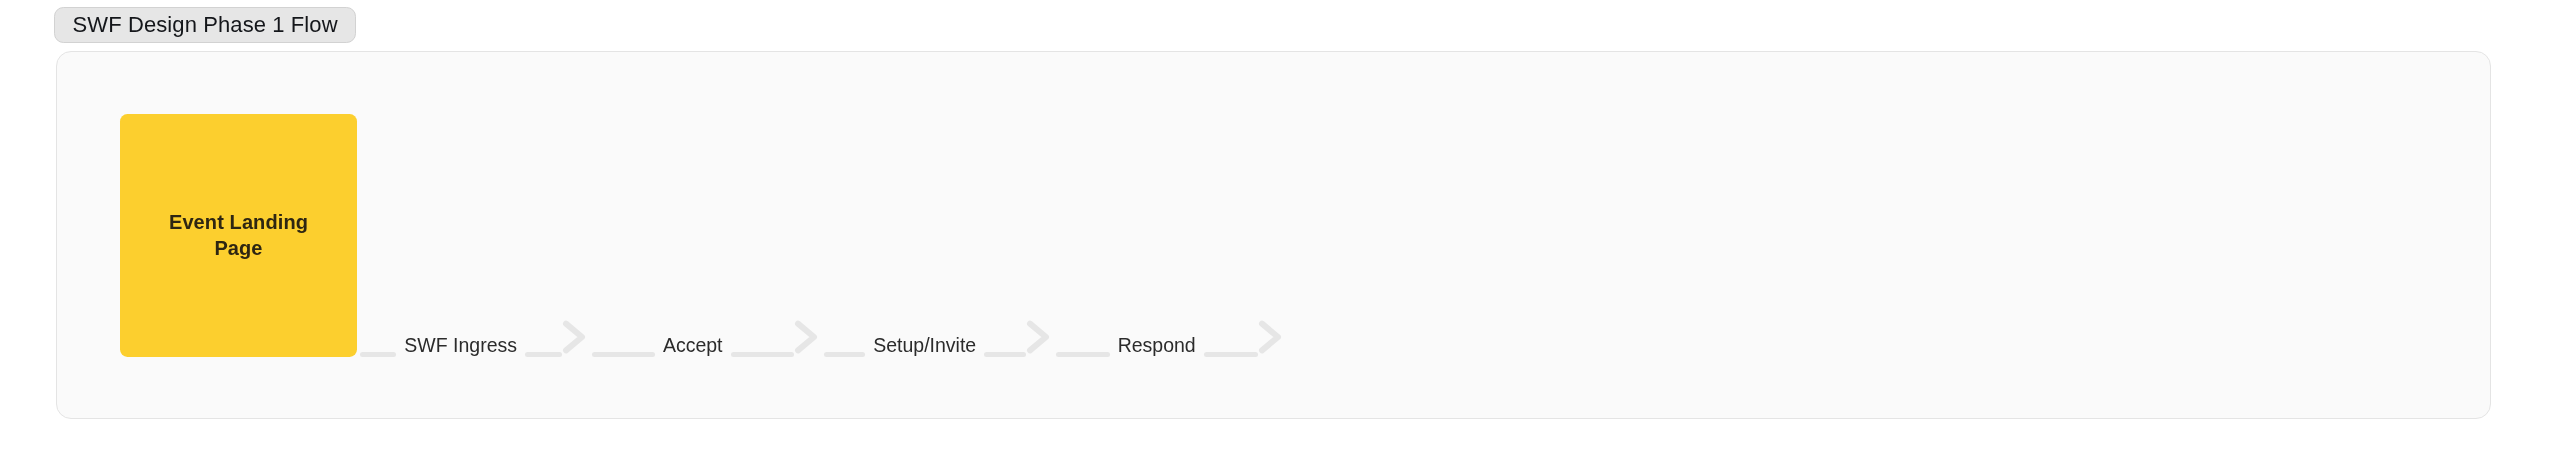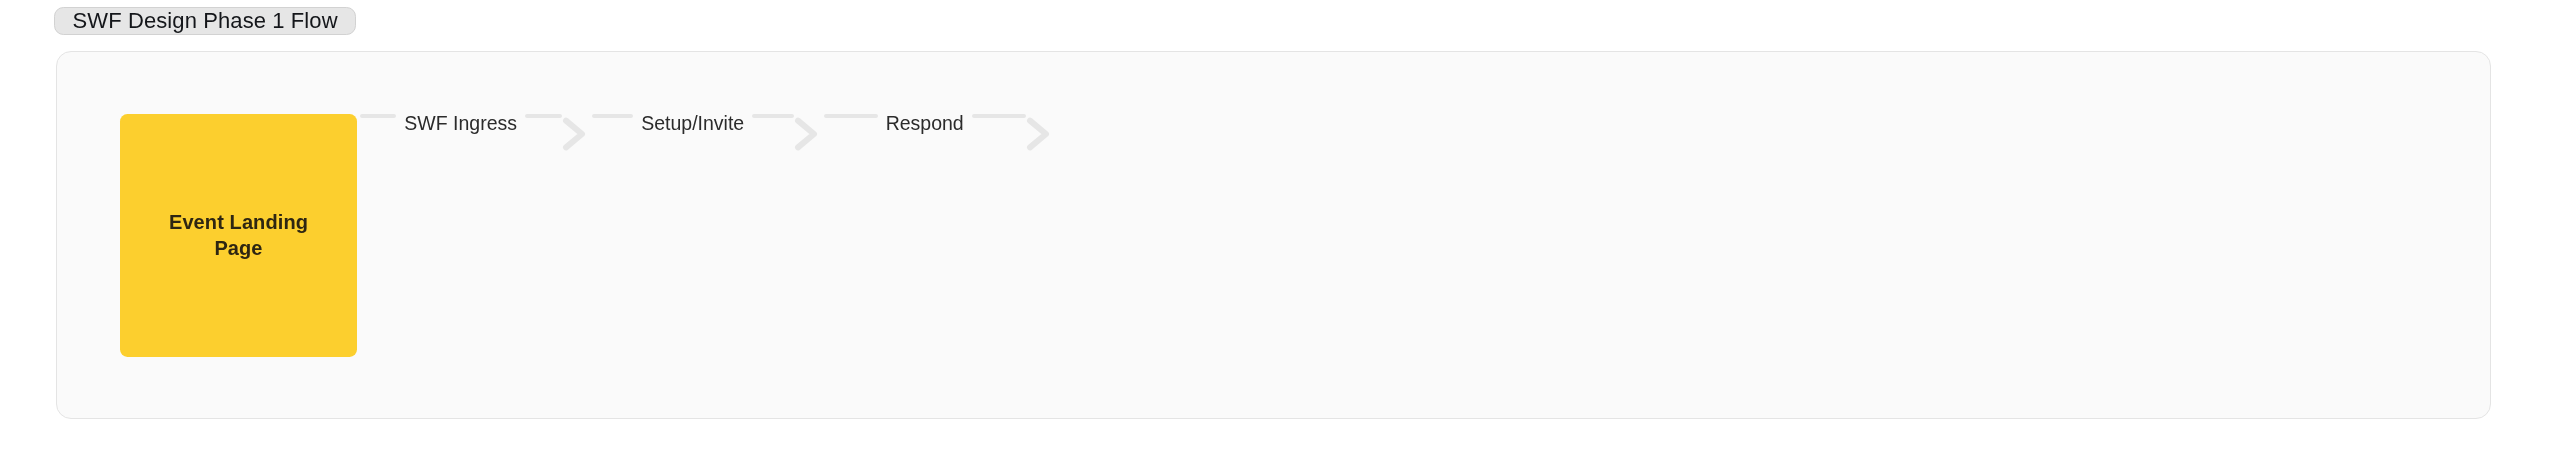--- a/index.html
+++ b/index.html
@@ -18,21 +18,21 @@
     position: relative;
     width: 2576px;
     height: 474px;
   }
 
   
   .title-pill {
     position: absolute;
     left: 54px;
     top: 6.7px;
-    height: 28px;
+    height: 36px;
     padding: 0 17.5px;
     display: flex;
     align-items: center;
     background: #e6e6e6;
     border: 0.7px solid #d2d2d2;
     border-radius: 9.4px;
     box-sizing: border-box;
     z-index: 5;
   }
   .title-pill-label {
@@ -95,21 +95,21 @@
     letter-spacing: 0.1px;
   }
 
   
   .edge {
     flex: 0 0 auto;
     width: 232px;
     height: 243px;
     display: flex;
     flex-direction: row;
-    align-items: flex-start;
+    align-items: flex-end;
     justify-content: center;
     position: relative;
   }
   .edge-seg {
     flex: 1 1 auto;
     height: 4.7px;
     background: #e6e6e6;
     border-radius: 2.7px;
     min-width: 6.7px;
   }
@@ -151,20 +151,28 @@
       <div class="edge">
         <div class="edge-seg left"></div>
         <div class="edge-label">SWF Ingress</div>
         <div class="edge-seg right"></div>
         <svg class="edge-arrowhead" viewBox="0 0 44 60">
           <path d="M10 10 L34 30 L10 50" fill="none" stroke="#e6e6e6" stroke-width="9" stroke-linecap="round" stroke-linejoin="round"></path>
         </svg>
       </div>
 
 
+      <div class="edge">
+        <div class="edge-seg left"></div>
+        <div class="edge-label">Accept</div>
+        <div class="edge-seg right"></div>
+        <svg class="edge-arrowhead" viewBox="0 0 44 60">
+          <path d="M10 10 L34 30 L10 50" fill="none" stroke="#e6e6e6" stroke-width="9" stroke-linecap="round" stroke-linejoin="round"></path>
+        </svg>
+      </div>
 
 
       <div class="edge">
         <div class="edge-seg left"></div>
         <div class="edge-label">Setup/Invite</div>
         <div class="edge-seg right"></div>
         <svg class="edge-arrowhead" viewBox="0 0 44 60">
           <path d="M10 10 L34 30 L10 50" fill="none" stroke="#e6e6e6" stroke-width="9" stroke-linecap="round" stroke-linejoin="round"></path>
         </svg>
       </div>

